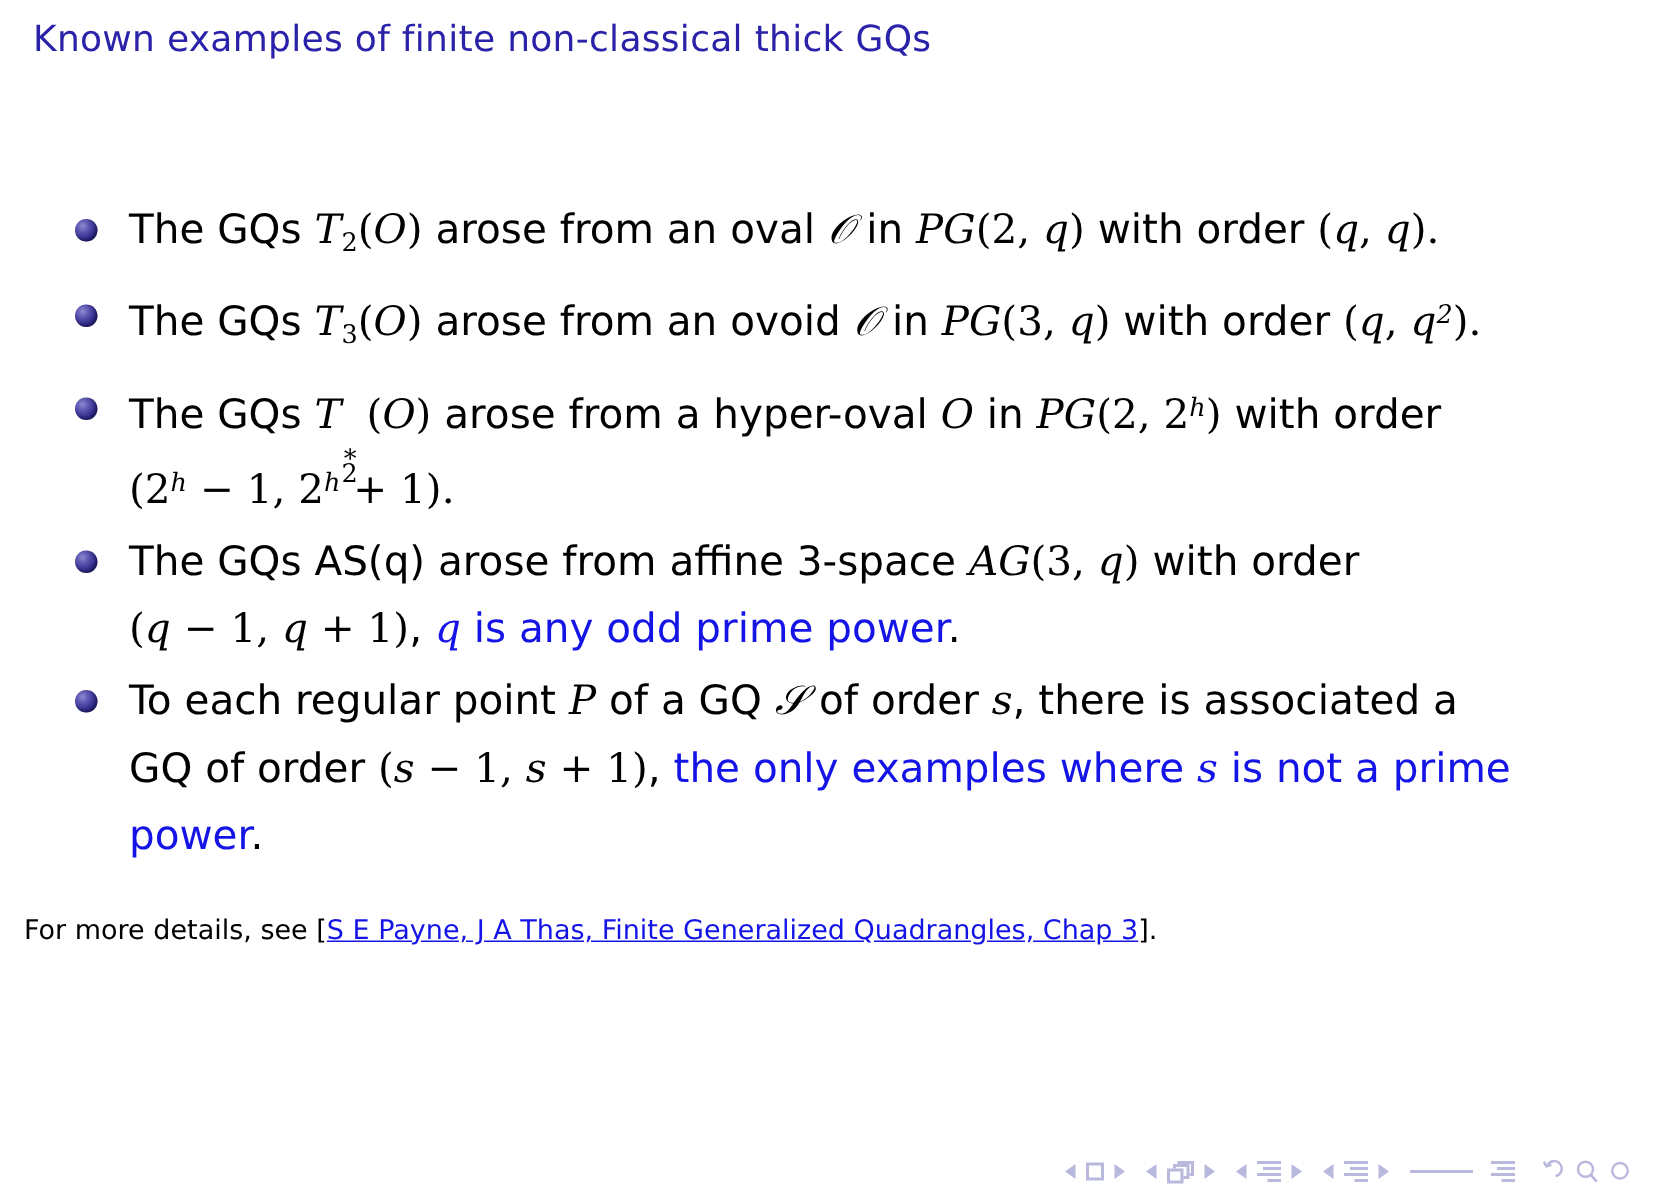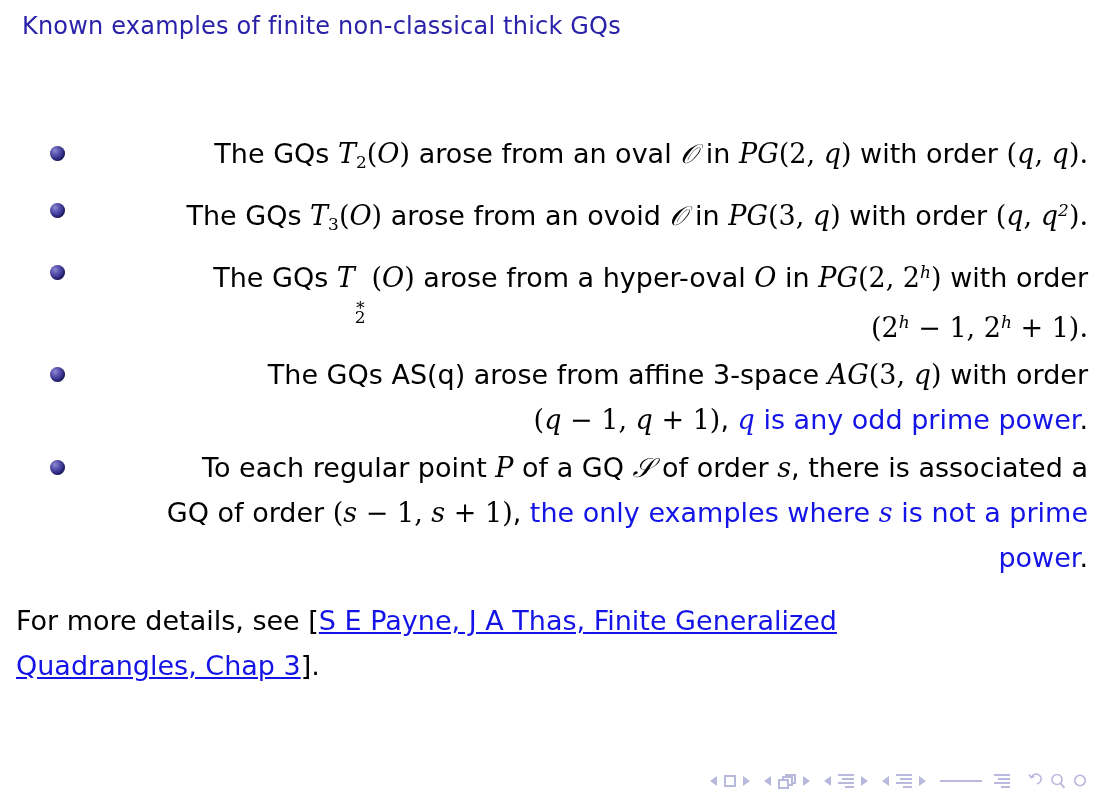--- a/index.html
+++ b/index.html
@@ -35,21 +35,20 @@
     left: 48px;
     top: 131px;
     width: 1040px;
   }
   .bullet-row {
     position: relative;
     padding-left: 38px;
     margin-bottom: 3px;
     font-size: 27px;
     line-height: 45px;
-    text-align: right;
   }
   .bullet-marker {
     position: absolute;
     left: 2px;
     top: 15px;
     width: 15px;
     height: 15px;
     border-radius: 50%;
     background: radial-gradient(circle at 34% 31%,
                 #8f8ad0 0%,
@@ -99,21 +98,21 @@
   .hl {              
     color: #1414e6;
   }
 
   
   #reference-note {
     position: absolute;
     left: 16px;
     top: 598px;
     width: 1000px;
-    font-size: 27px;
+    font-size: 18px;
     line-height: 45px;
   }
   .link {
     color: #1414e6;
   }
 
   
   #navigation-bar {
     position: absolute;
     right: 0px;

